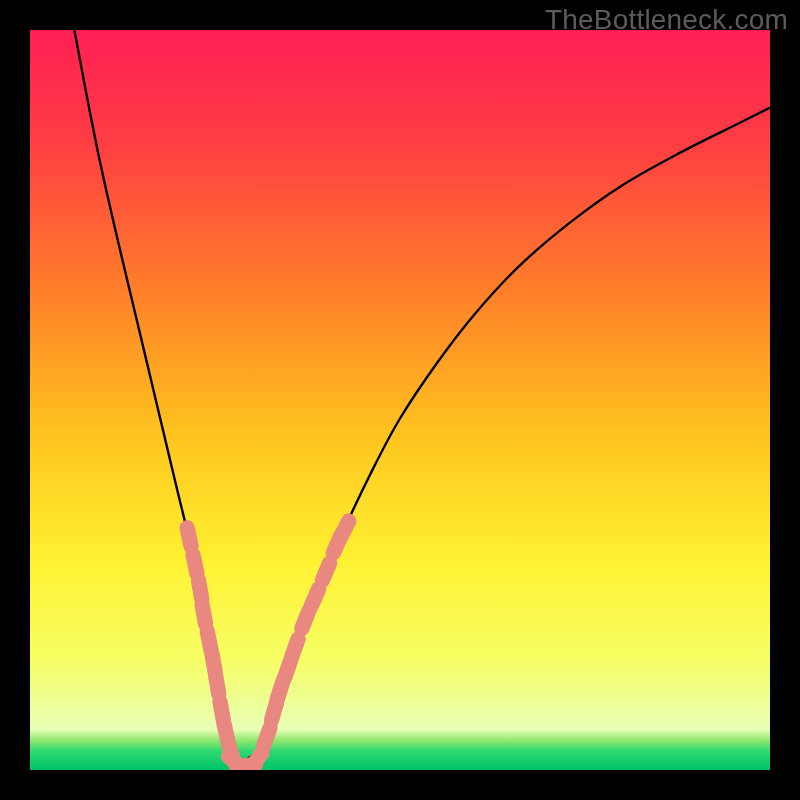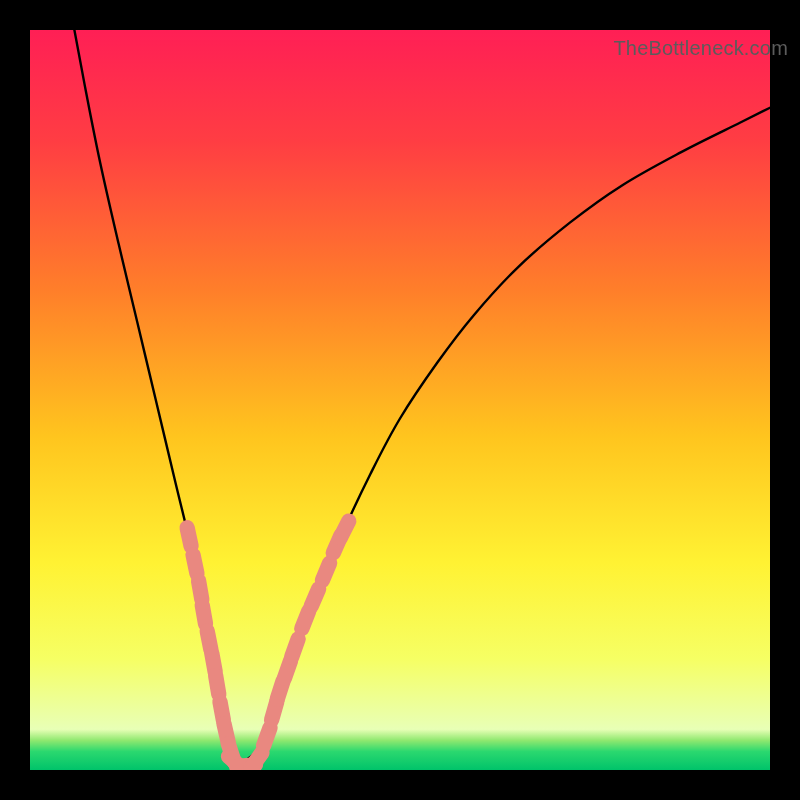--- a/index.html
+++ b/index.html
@@ -22,25 +22,24 @@
     top: 30px;
     width: 740px;
     height: 740px;
     overflow: hidden;
   }
   .watermark {
     position: absolute;
     top: 4px;
     right: 12px;
     color: #5c5c5c;
-    font-size: 20px;
+    font-size: 28px;
     font-weight: 400;
     letter-spacing: 0.2px;
     z-index: 5;
-    margin-top: 33px;
   }
   svg {
     display: block;
   }
 </style>
 </head>
 <body>
 
 <div class="frame">
   <div class="watermark">TheBottleneck.com</div>

